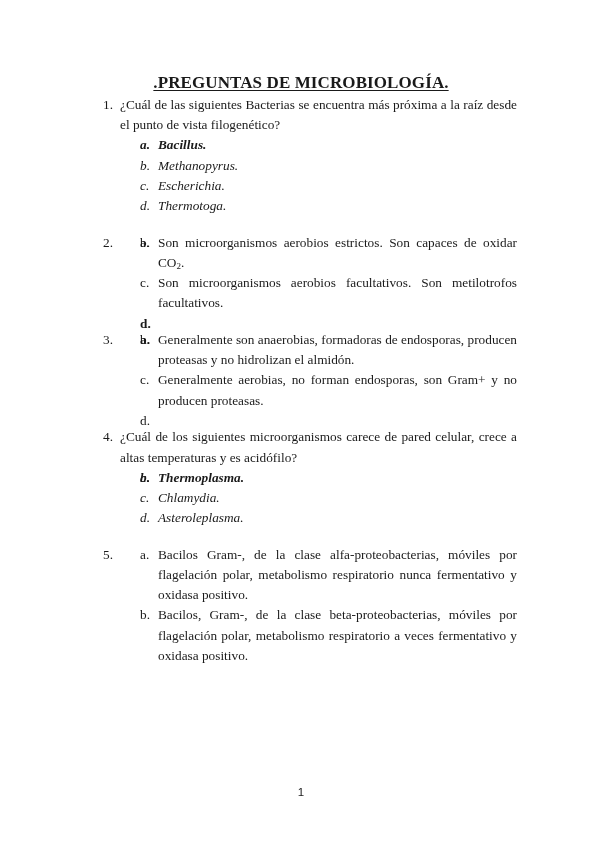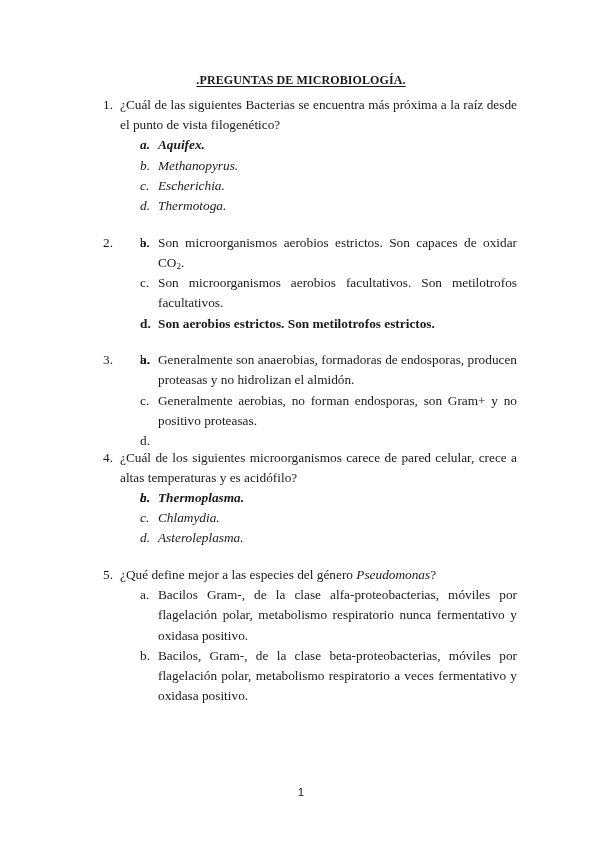--- a/index.html
+++ b/index.html
@@ -23,21 +23,21 @@
       height: 848px;
       background: #ffffff;
     }
     .title {
       position: absolute;
       top: 73px;
       left: 0;
       width: 602px;
       text-align: center;
       font-weight: bold;
-      font-size: 12px;
+      font-size: 17px;
       text-decoration: underline;
       text-underline-offset: 2px;
       letter-spacing: 0.1px;
     }
     .content {
       position: absolute;
       top: 95px;
       left: 103px;
       width: 414px;
     }
@@ -91,21 +91,21 @@
 
   <div class="title">.PREGUNTAS DE MICROBIOLOGÍA.</div>
 
   <div class="content">
 
     <div class="question">
       <span class="q-num">1.</span>
       <div class="q-text"><span>¿Cuál de las siguientes Bacterias se encuentra más próxima a la raíz desde el punto de vista filogenético?</span></div>
       <ul class="options">
         <li class="option italic bold">
-          <span class="opt-letter">a.</span><span>Aquifex.</span>
+          <span class="opt-letter">a.</span><span>Bacillus.</span>
         </li>
         <li class="option italic">
           <span class="opt-letter">b.</span><span>Methanopyrus.</span>
         </li>
         <li class="option italic">
           <span class="opt-letter">c.</span><span>Escherichia.</span>
         </li>
         <li class="option italic">
           <span class="opt-letter">d.</span><span>Thermotoga.</span>
         </li>
@@ -118,36 +118,36 @@
         <li class="option">
           <span class="opt-letter">a.</span>
         </li>
         <li class="option">
           <span class="opt-letter">b.</span><span>Son microorganismos aerobios estrictos. Son capaces de oxidar CO</span><sub>2</sub><span>.</span>
         </li>
         <li class="option">
           <span class="opt-letter">c.</span><span>Son microorganismos aerobios facultativos. Son metilotrofos facultativos.</span>
         </li>
         <li class="option bold">
-          <span class="opt-letter">d.</span><span>Son aerobios estrictos. Son metilotrofos estrictos.</span>
+          <span class="opt-letter">d.</span>
         </li>
       </ul>
     </div>
 
     <div class="question">
       <span class="q-num">3.</span>
       <ul class="options">
         <li class="option bold">
           <span class="opt-letter">a.</span>
         </li>
         <li class="option">
           <span class="opt-letter">b.</span><span>Generalmente son anaerobias, formadoras de endosporas, producen proteasas y no hidrolizan el almidón.</span>
         </li>
         <li class="option">
-          <span class="opt-letter">c.</span><span>Generalmente aerobias, no forman endosporas, son Gram+ y no positivo proteasas.</span>
+          <span class="opt-letter">c.</span><span>Generalmente aerobias, no forman endosporas, son Gram+ y no producen proteasas.</span>
         </li>
         <li class="option">
           <span class="opt-letter">d.</span>
         </li>
       </ul>
     </div>
 
     <div class="question">
       <span class="q-num">4.</span>
       <div class="q-text"><span>¿Cuál de los siguientes microorganismos carece de pared celular, crece a altas temperaturas y es acidófilo?</span></div>
@@ -162,21 +162,20 @@
           <span class="opt-letter">c.</span><span>Chlamydia.</span>
         </li>
         <li class="option italic">
           <span class="opt-letter">d.</span><span>Asteroleplasma.</span>
         </li>
       </ul>
     </div>
 
     <div class="question">
       <span class="q-num">5.</span>
-      <div class="q-text"><span>¿Qué define mejor a  las especies del género </span><span class="italic">Pseudomonas</span><span>?</span></div>
       <ul class="options">
         <li class="option">
           <span class="opt-letter">a.</span><span>Bacilos Gram-, de la clase alfa-proteobacterias, móviles por flagelación polar, metabolismo respiratorio nunca fermentativo y oxidasa positivo.</span>
         </li>
         <li class="option">
           <span class="opt-letter">b.</span><span>Bacilos, Gram-, de la clase beta-proteobacterias, móviles por flagelación polar, metabolismo respiratorio a veces fermentativo y oxidasa positivo.</span>
         </li>
 
       </ul>
     </div>

